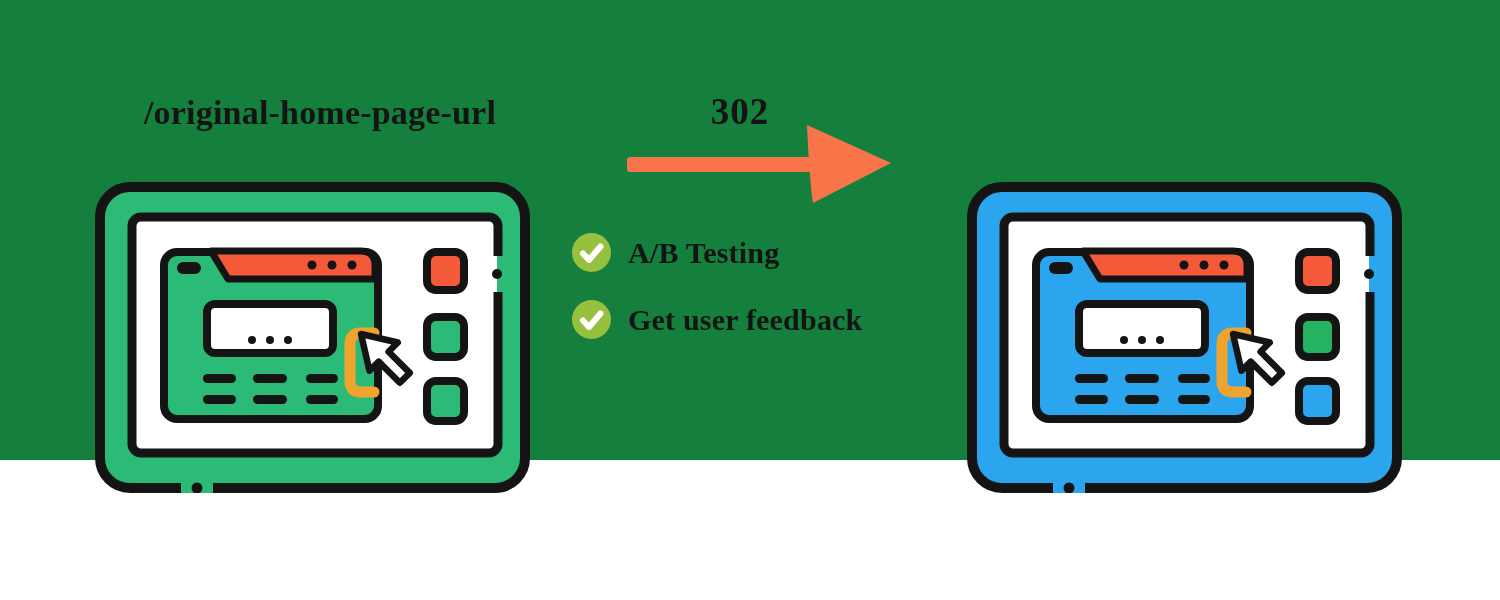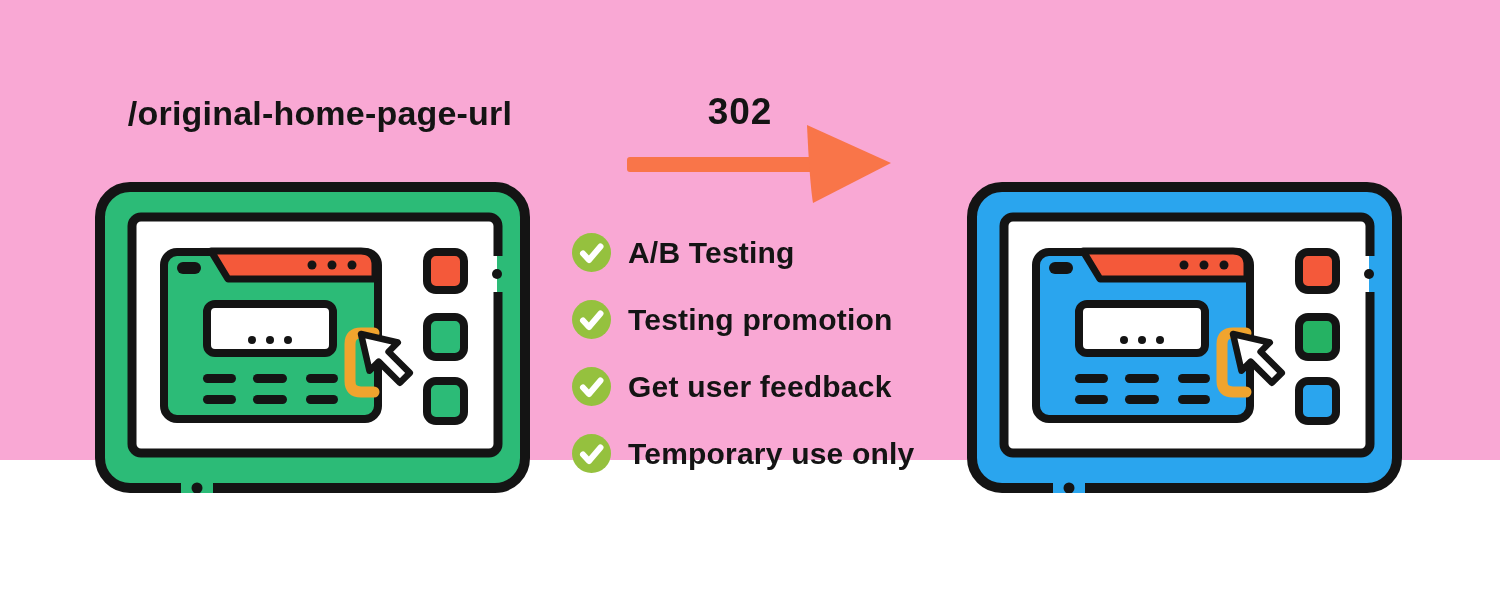--- a/index.html
+++ b/index.html
@@ -1,19 +1,19 @@
 <!DOCTYPE html>
 <html style="--green: #2cbb77; --button-green: #25b263; --blue: #2aa5ee; --red-orange: #f4593a; --arrow-orange: #f97549; --bracket-orange: #f0a42e; --check-green: #95c13e; --ink: #141414;"><head>
 <meta charset="utf-8">
 <style>
   * { margin: 0; padding: 0; box-sizing: border-box; }
   html, body { width: 1500px; height: 600px; background: #ffffff; overflow: hidden; }
   body { font-family: "Liberation Sans", "DejaVu Sans", sans-serif; }
 
-  .canvas { position: relative; width: 1500px; height: 460px; background: #f9a8d4; }
+  .canvas { position: relative; width: 1500px; height: 460px; background: #15803d; font-family: Liberation Serif, serif; }
 
   
   .url-title {
     position: absolute;
     font-size: 34px;
     font-weight: 800;
     letter-spacing: 0.2px;
     color: var(--ink, #141414);
     text-align: center;
     white-space: nowrap;
@@ -85,35 +85,21 @@
         <circle class="check-circle" cx="19.5" cy="19.5" r="19.5"></circle>
         <path d="M11,20.5 L17,27 L28.5,13.5" style="fill:none;stroke:#ffffff;stroke-width:6;stroke-linecap:round;stroke-linejoin:round"></path>
       </svg>
       <span class="benefit-label">A/B Testing</span>
     </div>
     <div class="benefit">
       <svg class="check" width="39" height="39" viewBox="0 0 39 39" aria-hidden="true">
         <circle class="check-circle" cx="19.5" cy="19.5" r="19.5"></circle>
         <path d="M11,20.5 L17,27 L28.5,13.5" style="fill:none;stroke:#ffffff;stroke-width:6;stroke-linecap:round;stroke-linejoin:round"></path>
       </svg>
-      <span class="benefit-label">Testing promotion</span>
-    </div>
-    <div class="benefit">
-      <svg class="check" width="39" height="39" viewBox="0 0 39 39" aria-hidden="true">
-        <circle class="check-circle" cx="19.5" cy="19.5" r="19.5"></circle>
-        <path d="M11,20.5 L17,27 L28.5,13.5" style="fill:none;stroke:#ffffff;stroke-width:6;stroke-linecap:round;stroke-linejoin:round"></path>
-      </svg>
       <span class="benefit-label">Get user feedback</span>
-    </div>
-    <div class="benefit">
-      <svg class="check" width="39" height="39" viewBox="0 0 39 39" aria-hidden="true">
-        <circle class="check-circle" cx="19.5" cy="19.5" r="19.5"></circle>
-        <path d="M11,20.5 L17,27 L28.5,13.5" style="fill:none;stroke:#ffffff;stroke-width:6;stroke-linecap:round;stroke-linejoin:round"></path>
-      </svg>
-      <span class="benefit-label">Temporary use only</span>
     </div>
   </div>
 
   <svg class="monitor m-green" viewBox="0 0 435 311" aria-hidden="true">
     <rect class="frame ink-stroke" x="5" y="5" width="425" height="301" rx="30" style="stroke-width:10"></rect>
     <rect class="screen" x="37" y="35" width="366" height="236" rx="9" style="fill:#ffffff;stroke:#141414;stroke-width:9"></rect>
 
     <rect x="393" y="74" width="10" height="36" style="fill:#ffffff"></rect>
     <rect class="framefill" x="402" y="74" width="9" height="36"></rect>
     <circle cx="402" cy="92" r="5" style="fill:#141414"></circle>

